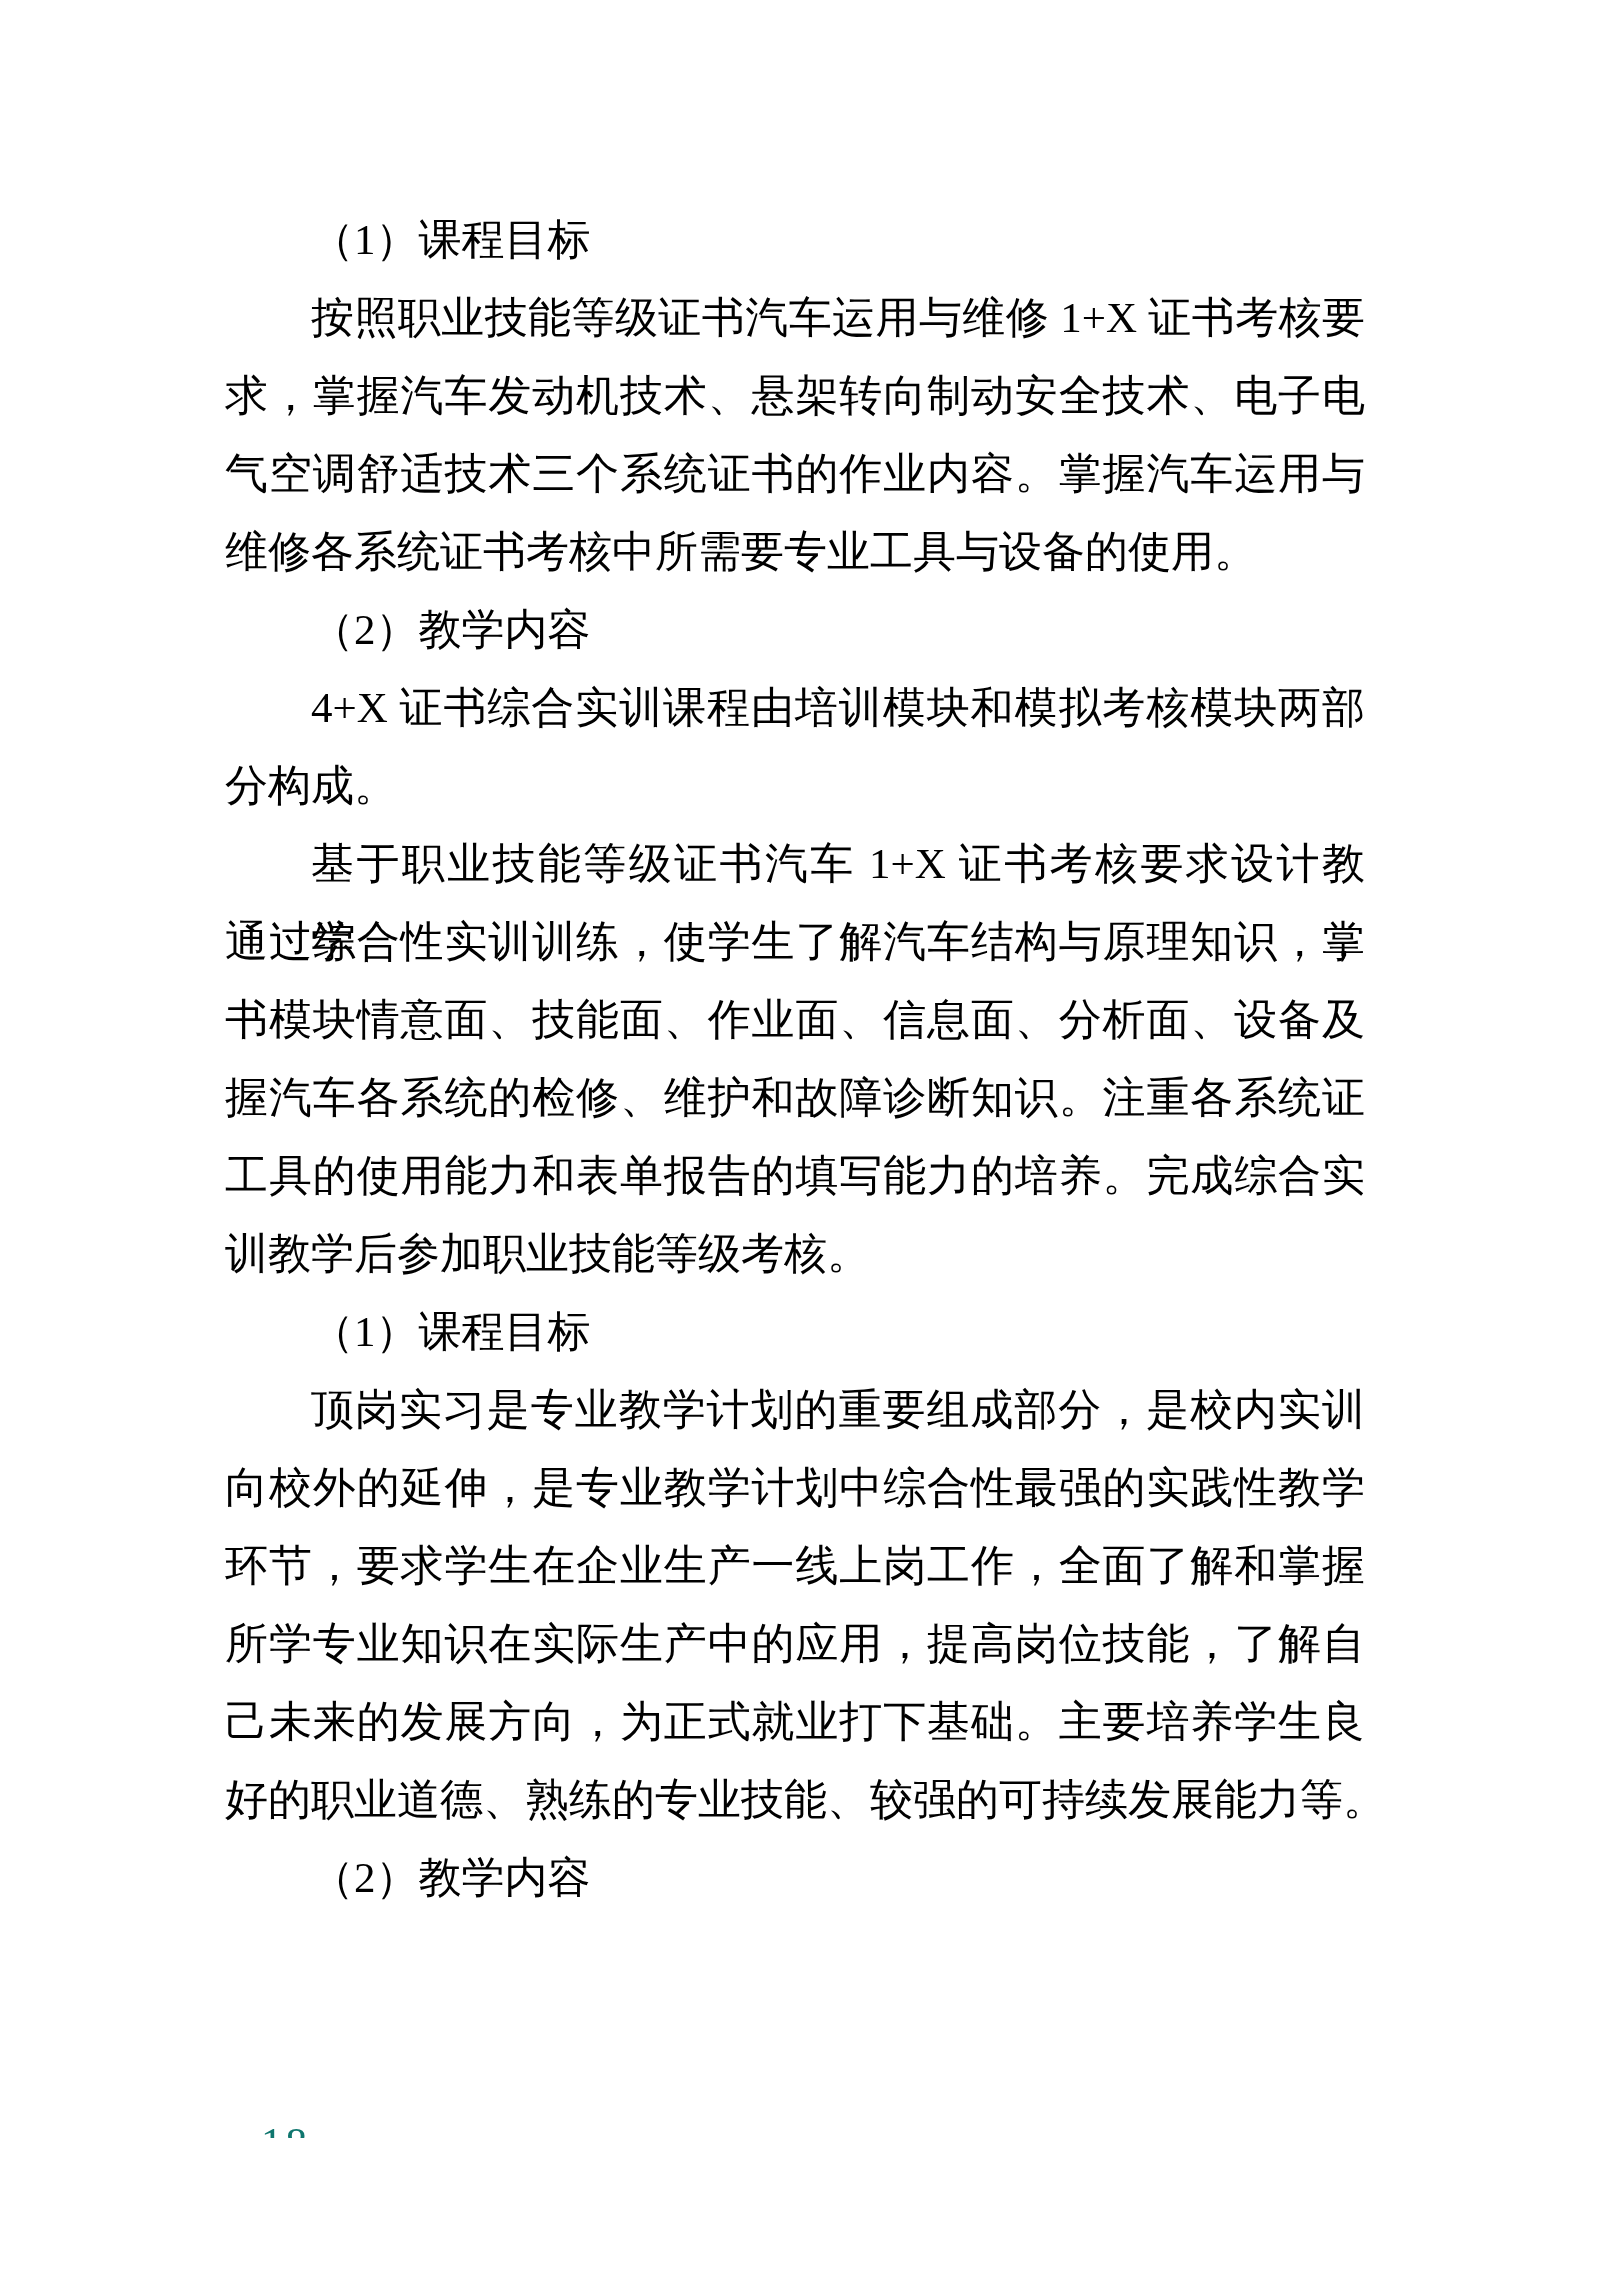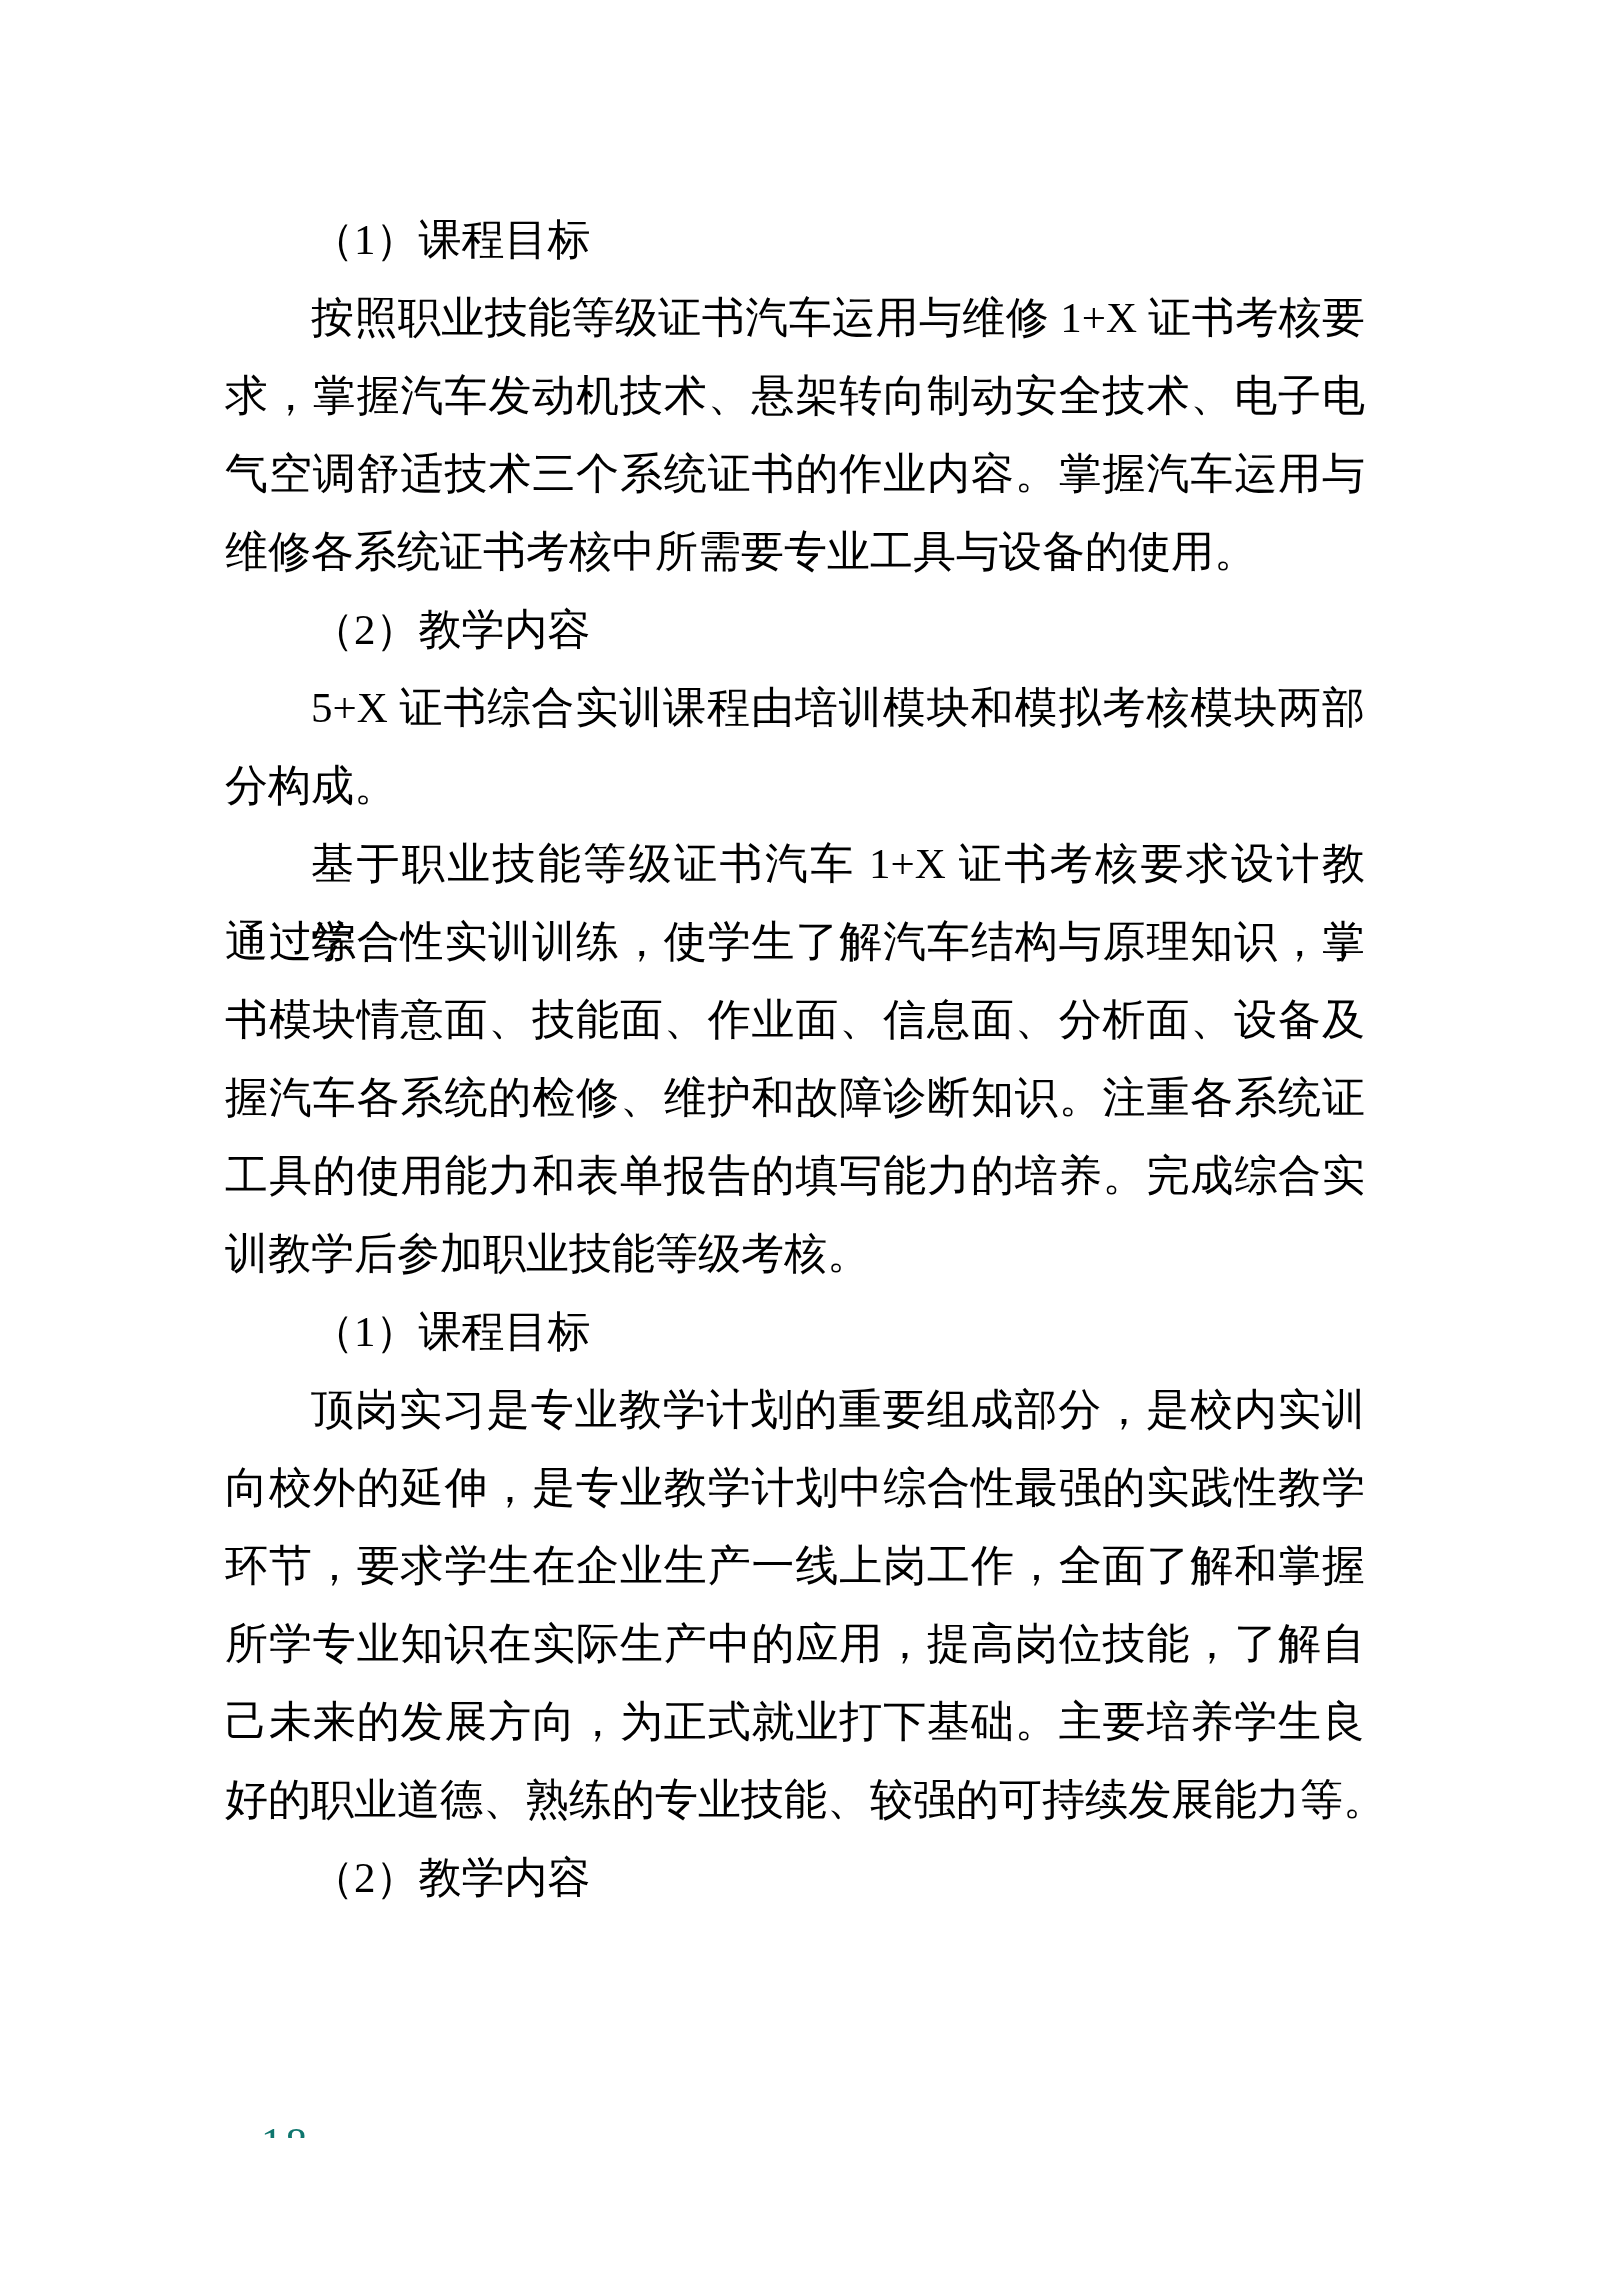--- a/index.html
+++ b/index.html
@@ -52,21 +52,21 @@
 <body>
 
 <div class="page">
   <div class="text-block" id="text-block">
       <div class="line indent">（1）课程目标</div>
       <div class="line indent stretch">按照职业技能等级证书汽车运用与维修 1+X 证书考核要</div>
       <div class="line stretch">求，掌握汽车发动机技术、悬架转向制动安全技术、电子电</div>
       <div class="line stretch">气空调舒适技术三个系统证书的作业内容。掌握汽车运用与</div>
       <div class="line">维修各系统证书考核中所需要专业工具与设备的使用。</div>
       <div class="line indent">（2）教学内容</div>
-      <div class="line indent stretch">5+X 证书综合实训课程由培训模块和模拟考核模块两部</div>
+      <div class="line indent stretch">4+X 证书综合实训课程由培训模块和模拟考核模块两部</div>
       <div class="line">分构成。</div>
       <div class="line indent stretch">基于职业技能等级证书汽车 1+X 证书考核要求设计教学，</div>
       <div class="line stretch">通过综合性实训训练，使学生了解汽车结构与原理知识，掌</div>
       <div class="line stretch">书模块情意面、技能面、作业面、信息面、分析面、设备及</div>
       <div class="line stretch">握汽车各系统的检修、维护和故障诊断知识。注重各系统证</div>
       <div class="line stretch">工具的使用能力和表单报告的填写能力的培养。完成综合实</div>
       <div class="line">训教学后参加职业技能等级考核。</div>
       <div class="line indent">（1）课程目标</div>
       <div class="line indent stretch">顶岗实习是专业教学计划的重要组成部分，是校内实训</div>
       <div class="line stretch">向校外的延伸，是专业教学计划中综合性最强的实践性教学</div>

